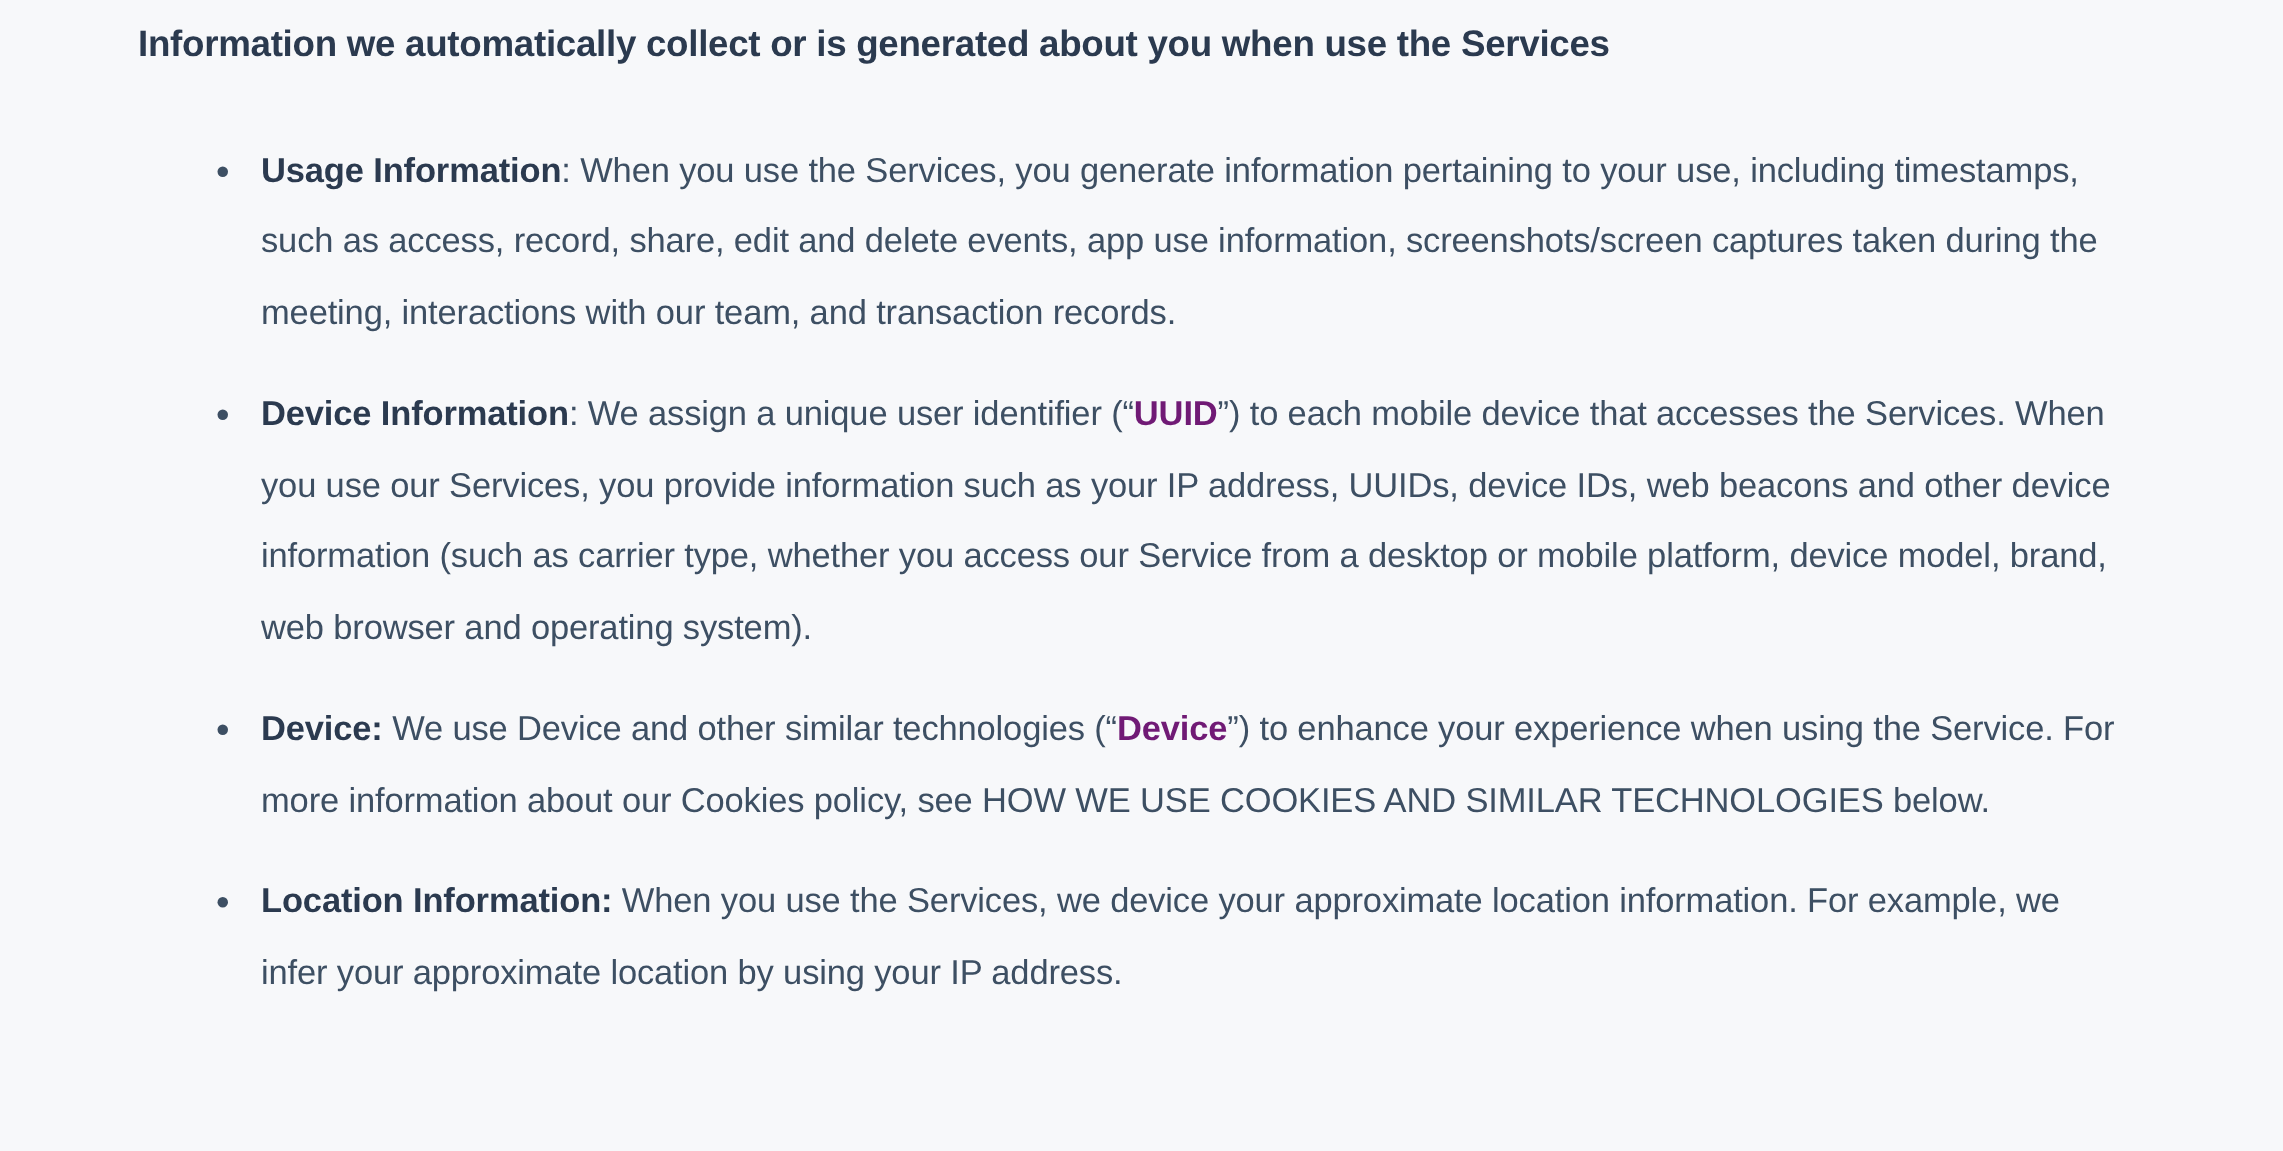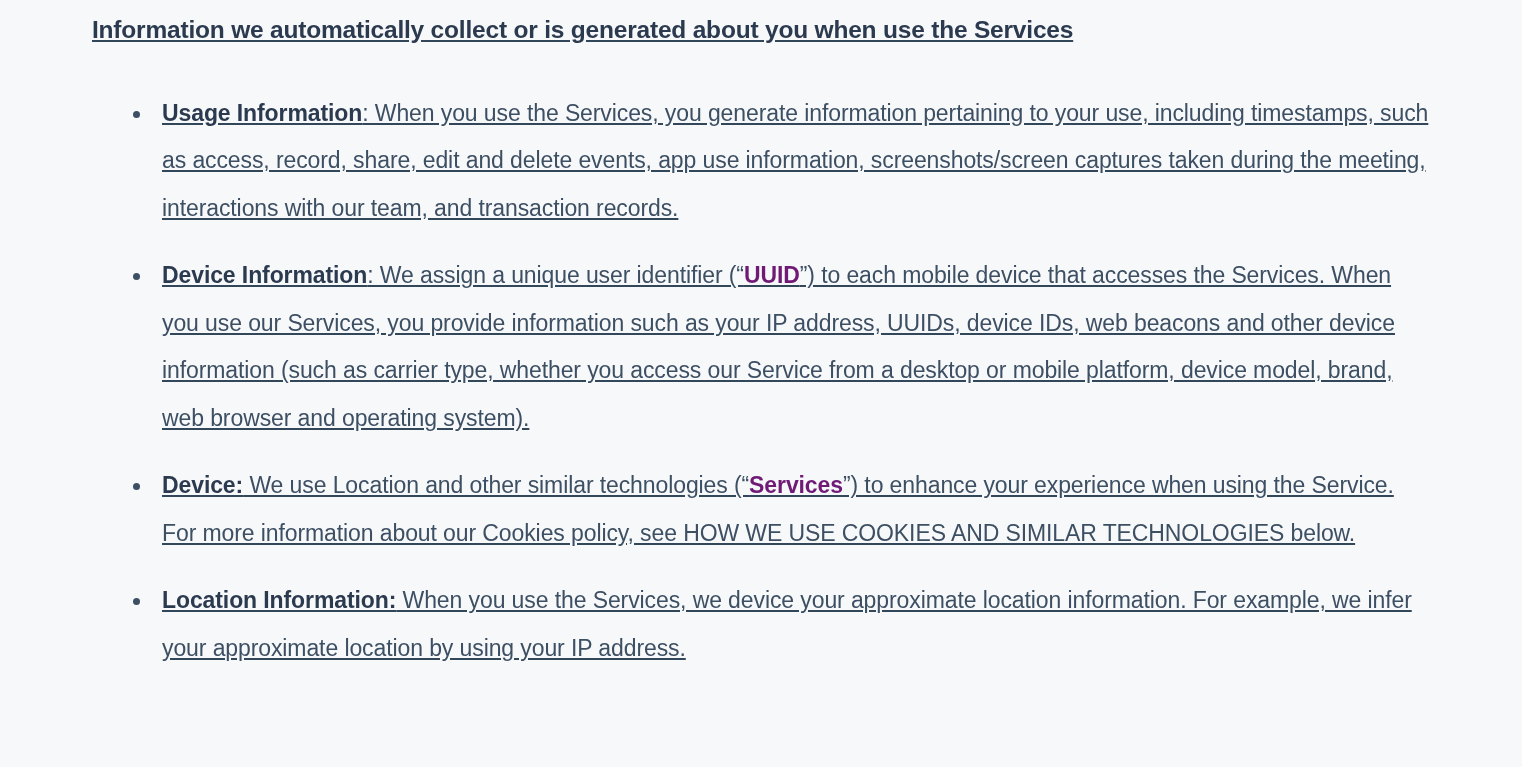--- a/index.html
+++ b/index.html
@@ -13,34 +13,33 @@
     font-family: "Liberation Sans", sans-serif;
     color: #33475b;
     overflow: hidden;
   }
   .page {
     width: 1522px;
     height: 767px;
     box-sizing: border-box;
     padding: 0;
     position: relative;
-    text-decoration: underline;
   }
   .section-heading {
     font-size: 24.5px;
     font-weight: bold;
     color: #2b3a4f;
     letter-spacing: -0.2px;
     margin: 0;
     padding: 14px 0 0 92px;
     line-height: 1.3;
   }
   ul.bullet-list {
     list-style: none;
-    margin: 0;
+    margin: 12px;
     padding: 0;
     margin-top: 44px;
   }
   ul.bullet-list > li {
     position: relative;
     margin: 0 0 20px 0;
     padding: 0 90px 0 162px;
     font-size: 23px;
     line-height: 47.5px;
     color: #3d4f63;
@@ -80,21 +79,21 @@
 
     <li>
       <span class="lead">Usage Information</span><span>: When you use the Services, you generate information pertaining to your use, including timestamps, such as access, record, share, edit and delete events, app use information, screenshots/screen captures taken during the meeting, interactions with our team, and transaction records.</span>
     </li>
 
     <li>
       <span class="lead">Device Information</span><span>: We assign a unique user identifier (“</span><span class="strong">UUID</span><span>”) to each mobile device that accesses the Services. When you use our Services, you provide information such as your IP address, UUIDs, device IDs, web beacons and other device information (such as carrier type, whether you access our Service from a desktop or mobile platform, device model, brand, web browser and operating system).</span>
     </li>
 
     <li>
-      <span class="lead">Device:</span><span> We use Location and other similar technologies (“</span><span class="strong">Services</span><span class="plainfont">”) to enhance your experience when using the Service. For more information about our Cookies policy, see HOW WE USE COOKIES AND SIMILAR TECHNOLOGIES below.</span>
+      <span class="lead">Device:</span><span> We use Device and other similar technologies (“</span><span class="strong">Device</span><span class="plainfont">”) to enhance your experience when using the Service. For more information about our Cookies policy, see HOW WE USE COOKIES AND SIMILAR TECHNOLOGIES below.</span>
     </li>
 
     <li>
       <span class="lead">Location Information:</span><span> When you use the Services, we device your approximate location information. For example, we infer your approximate location by using your IP address.</span>
     </li>
 
   </ul>
 </div>
 
 </body></html>

